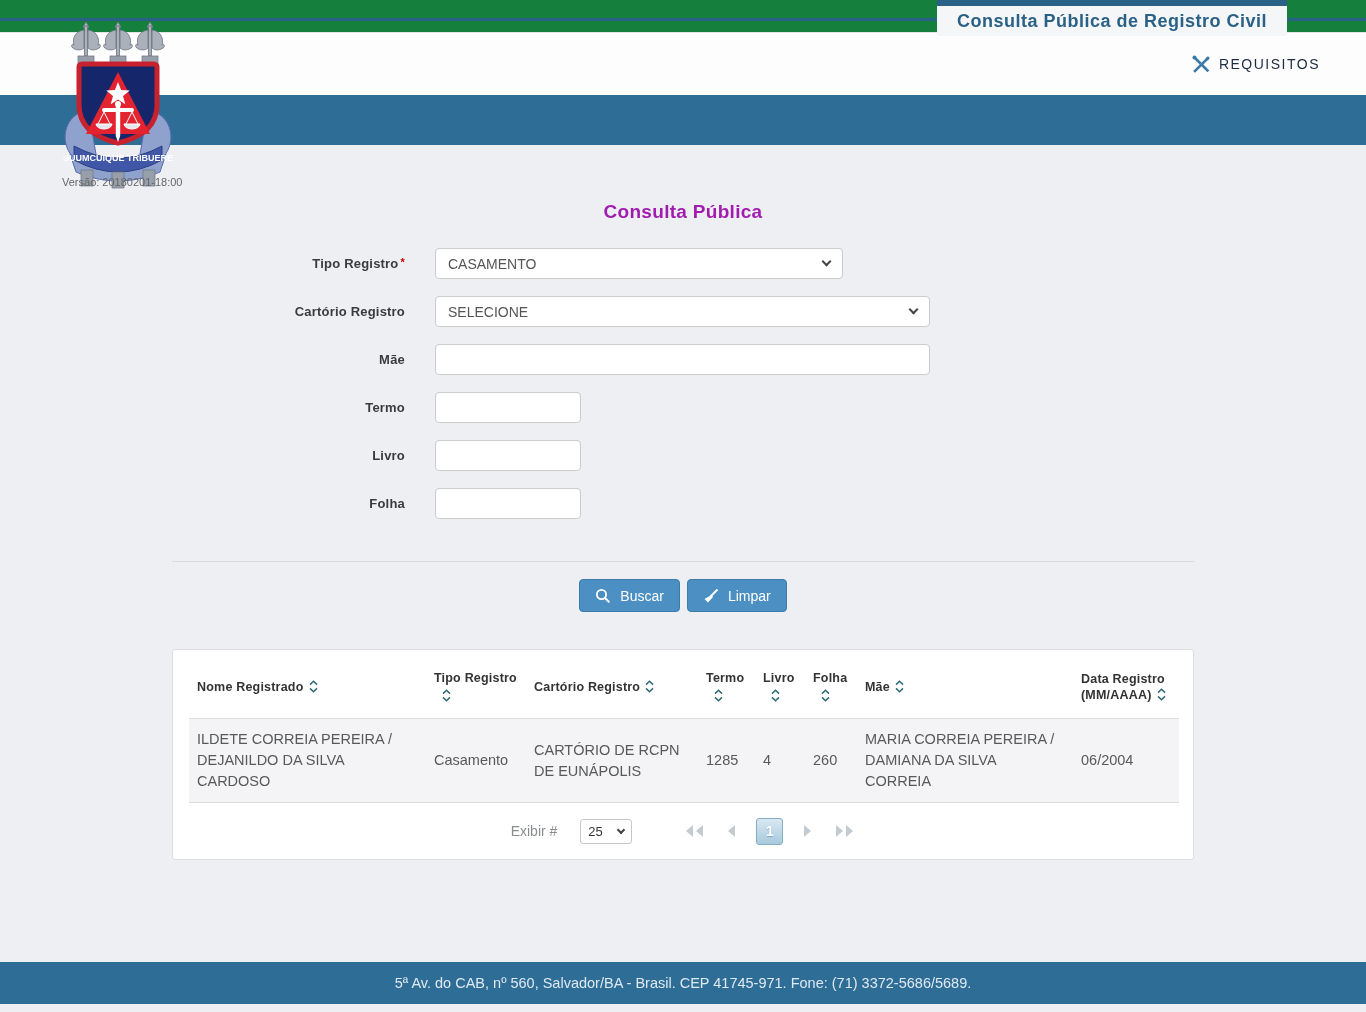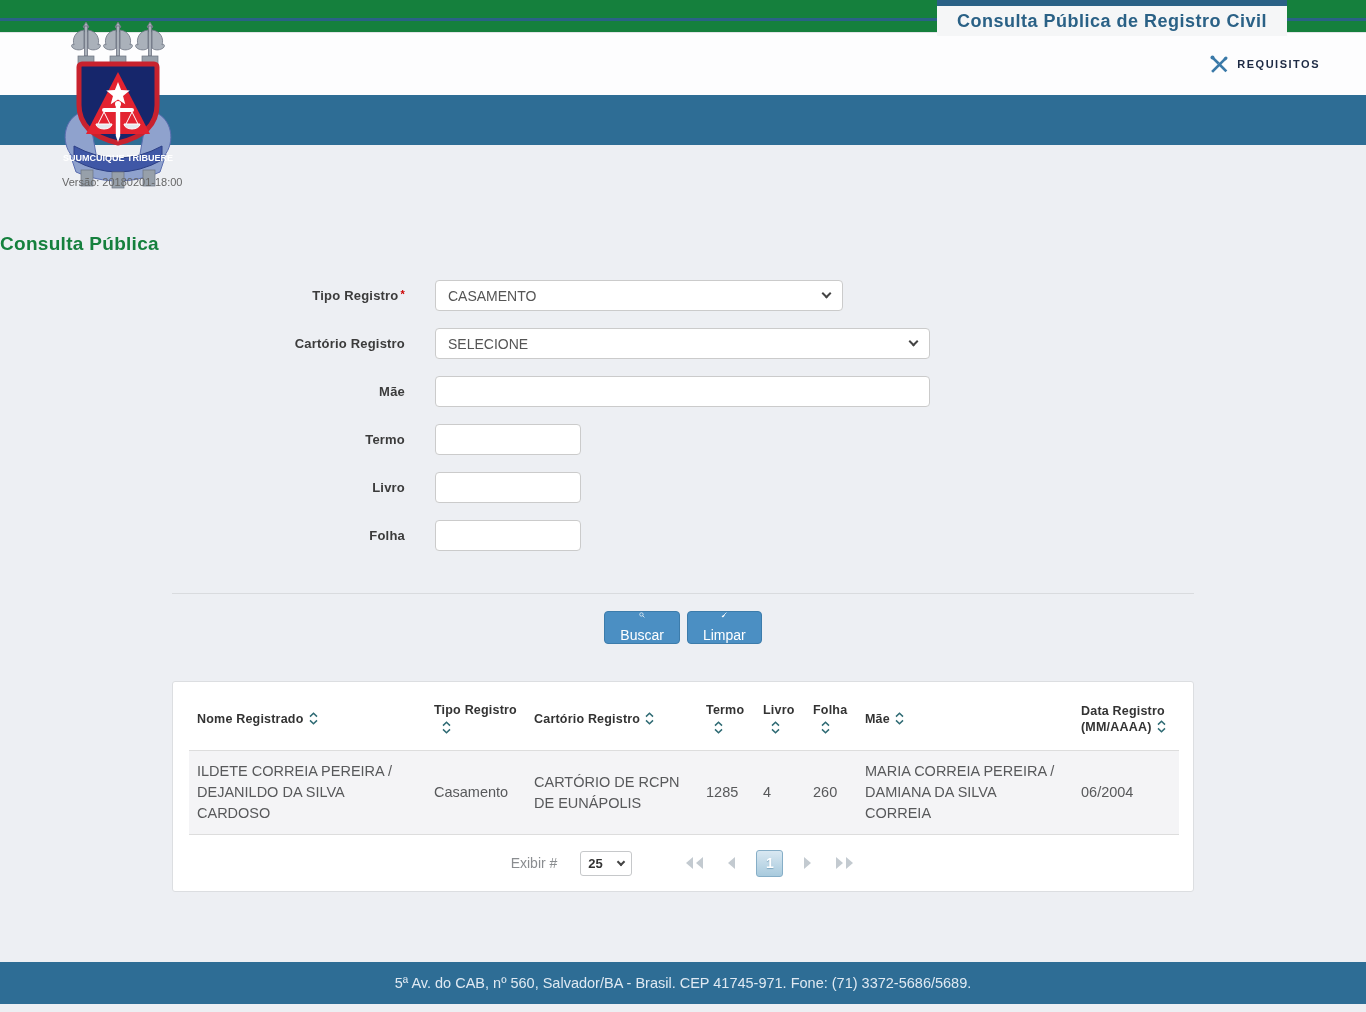--- a/index.html
+++ b/index.html
@@ -17,27 +17,27 @@
   .site-title {
     position:absolute; top:0; right:79px;
     background:#f5f6f7;
     border-top:6px solid #2a6186;
     padding:5px 20px 4px;
     color:#2a6186; font-size:18px; font-weight:bold; letter-spacing:.5px;
     white-space:nowrap;
   }
   .navstrip { height:62px; background:#fdfdfe; display:flex; align-items:center; justify-content:flex-end; padding-right:46px; }
   .requisitos { display:flex; align-items:center; gap:8px; cursor:pointer; text-decoration:none; }
-  .requisitos span { font-size:11px; font-weight:bold; letter-spacing:1.5px; color:#1d2a44;text-align:right; }
+  .requisitos span { font-size:14px; font-weight:normal; letter-spacing:1.5px; color:#1d2a44;text-align:right; }
   .blueband { height:50px; background:#2e6d95; }
   .logo-wrap { position:absolute; left:60px; top:20px; width:116px; height:172px; }
   .version { position:absolute; left:62px; top:176px; font-size:11px; color:#666; }
 
   
-  .page-title { text-align:left; margin-top:88px; font-size:19px; font-weight:bold; color:#15803d; letter-spacing:.3px; margin-bottom:25px; }
+  .page-title { text-align:center; margin-top:56px; font-size:19px; font-weight:bold; color:#a21caf; letter-spacing:.3px; margin-bottom:25px; }
   .form-area { width:1022px; margin:10px auto; }
   .frow { display:flex; align-items:center; margin-bottom:17px; }
   .frow .flabel { flex:0 0 233px; text-align:right; padding-right:0; margin-right:30px; font-size:13px; font-weight:bold; color:#3b3b3b; letter-spacing:.2px; }
   .req { color:#cc0000; font-size:11px; vertical-align:top; margin-left:2px; }
   .tbox, .selbox {
     height:31px; background:#fff; border:1px solid #cbcbcb; border-radius:4px;
     font-size:14px; color:#555; padding:0 12px;
   }
   input.tbox { outline:none; width:100%; }
   .selbox { display:flex; align-items:center; justify-content:space-between; cursor:pointer; }
@@ -47,37 +47,36 @@
     width:36px; height:31px; margin-left:3px; border:1px solid #b7b7b7; border-radius:4px;
     background:linear-gradient(#fdfdfd,#e4e4e6); display:flex; align-items:center; justify-content:center; cursor:pointer;
   }
   .divider { width:1022px; margin:42px auto 0; border:0; border-top:1px solid #d9dbde; }
   .btn-row { display:flex; justify-content:center; gap:7px; margin-top:17px; }
   .btn {
     display:flex; align-items:center; gap:9px;
     background:#4b8fc3; border:1px solid #3c7cab; border-radius:4px;
     color:#fff; font-size:14px; padding:0 15px; height:33px; cursor:pointer;
     font-family:"Liberation Sans", sans-serif;
-    flex-direction:column;
   }
 
   
   .panel { width:1022px; margin:37px auto 0; background:#fff; border:1px solid #dcdee1; border-radius:3px; padding:8px 16px 0; }
   table { width:100%; border-collapse:collapse; table-layout:fixed; }
   th { text-align:left; font-size:12.5px; font-weight:bold; color:#333; padding:12px 8px; vertical-align:middle; letter-spacing:.2px; line-height:16px; }
   th .sort { display:inline-block; vertical-align:-2px; margin-left:5px; }
   th.stack .sort { display:block; margin:3px 0 0 8px; }
   td { font-size:14.5px; color:#58595b; padding:10px 8px; line-height:21px; vertical-align:middle; }
   tbody tr { background:#f4f4f6; border-top:1px solid #dddddd; border-bottom:1px solid #dddddd; }
   .c-nome{width:237px;} .c-tipo{width:100px;} .c-cart{width:172px;} .c-termo{width:57px;}
   .c-livro{width:50px;} .c-folha{width:52px;} .c-mae{width:216px;} .c-data{width:106px;}
 
   .pager { display:flex; align-items:center; justify-content:center; gap:19px; height:56px; }
   .exibir { font-size:14px; color:#8a8d90; margin-right:4px; }
-  .mini-sel { height:25px; width:52px; padding:0 7px; font-size:13px; color:#333; font-weight:bold;
+  .mini-sel { height:25px; width:52px; padding:0 7px; font-size:13px; color:#333; font-weight:normal;
     border:1px solid #c6c8ca; border-radius:3px; background:#fff; display:flex; align-items:center; justify-content:space-between; cursor:pointer; }
   .mini-sel .chev { width:6px; height:6px; margin-top:-3px; }
   .pgbtn { display:flex; align-items:center; cursor:pointer; }
   .pg-active {
     width:27px; height:27px; display:flex; align-items:center; justify-content:center;
     background:linear-gradient(#d9e8f2,#a8cadd); border:1px solid #86aec7; border-radius:3px;
     color:#fff; font-size:14px; font-weight:bold; text-shadow:0 1px 1px #7ba5bf; cursor:pointer;
   }
 
   

